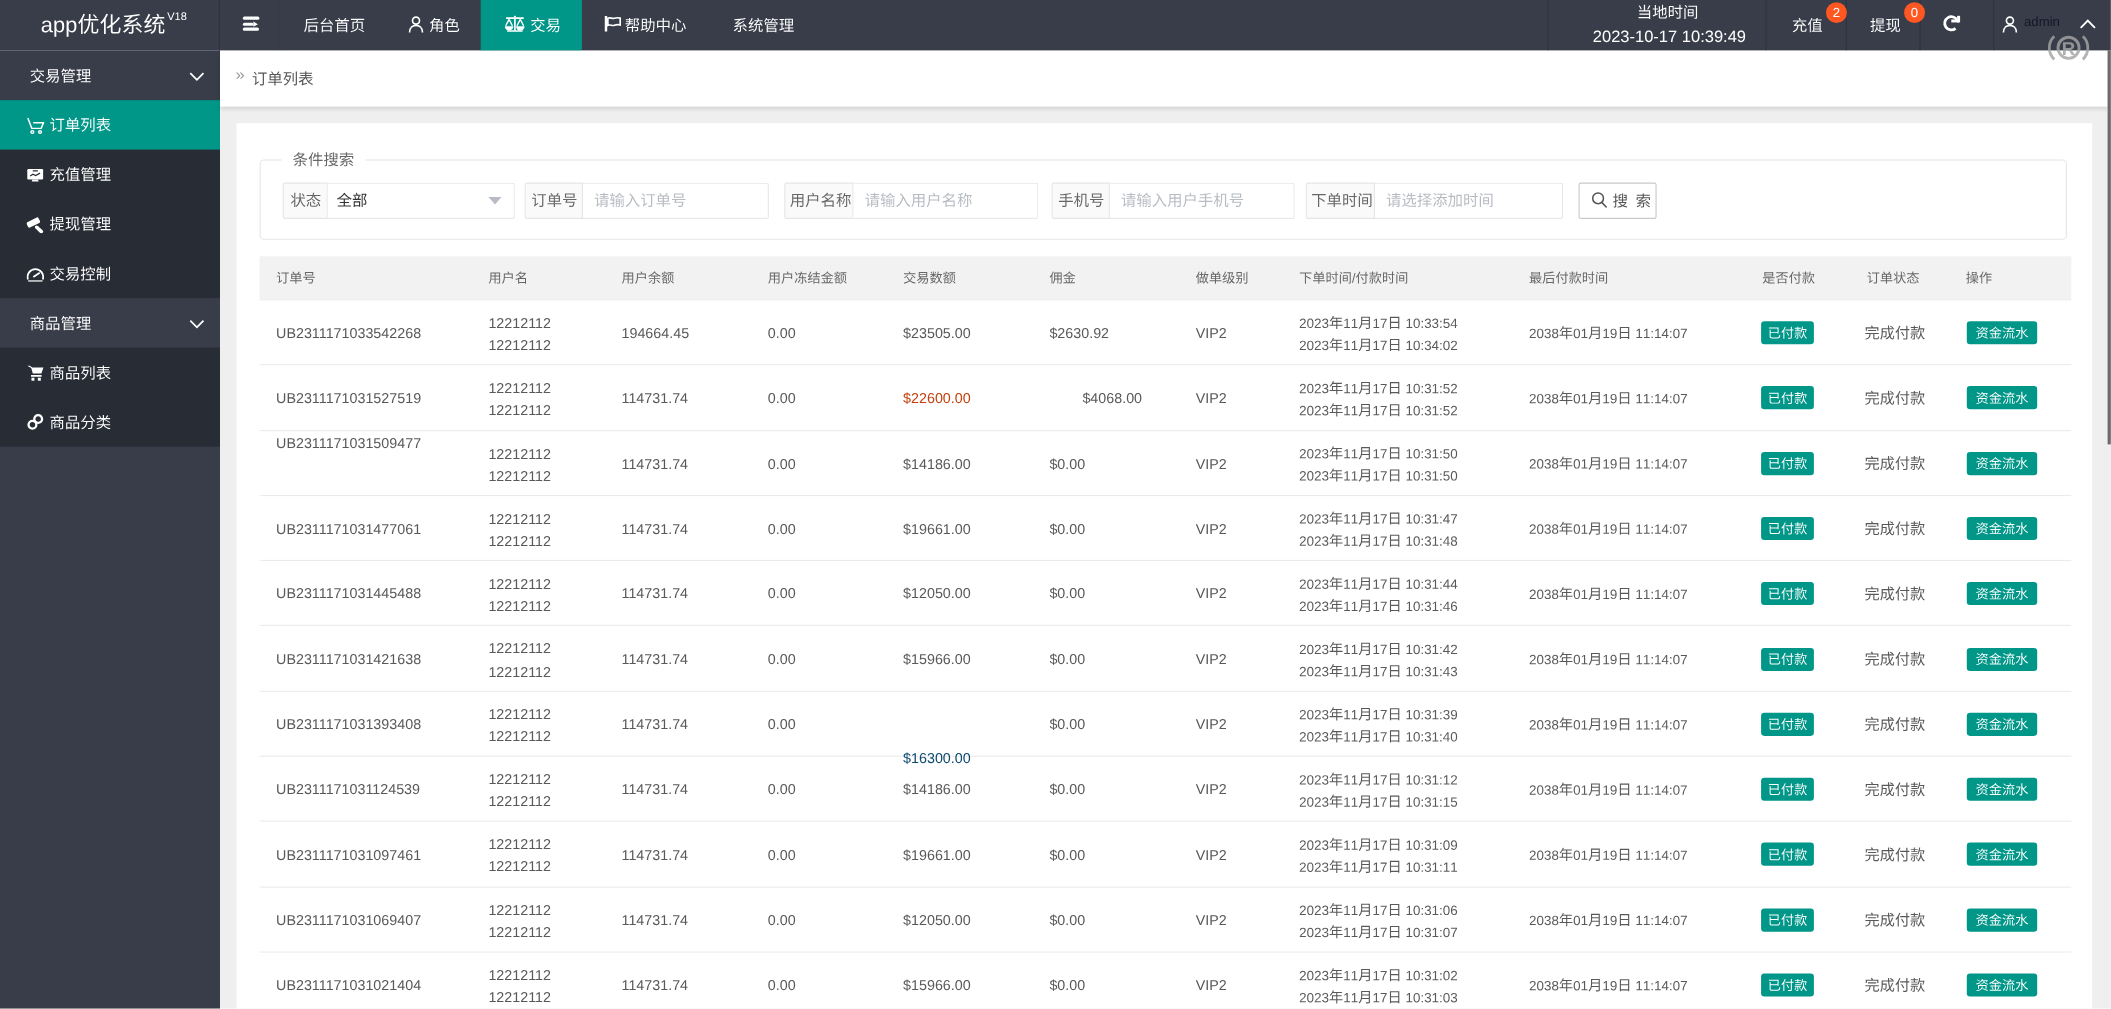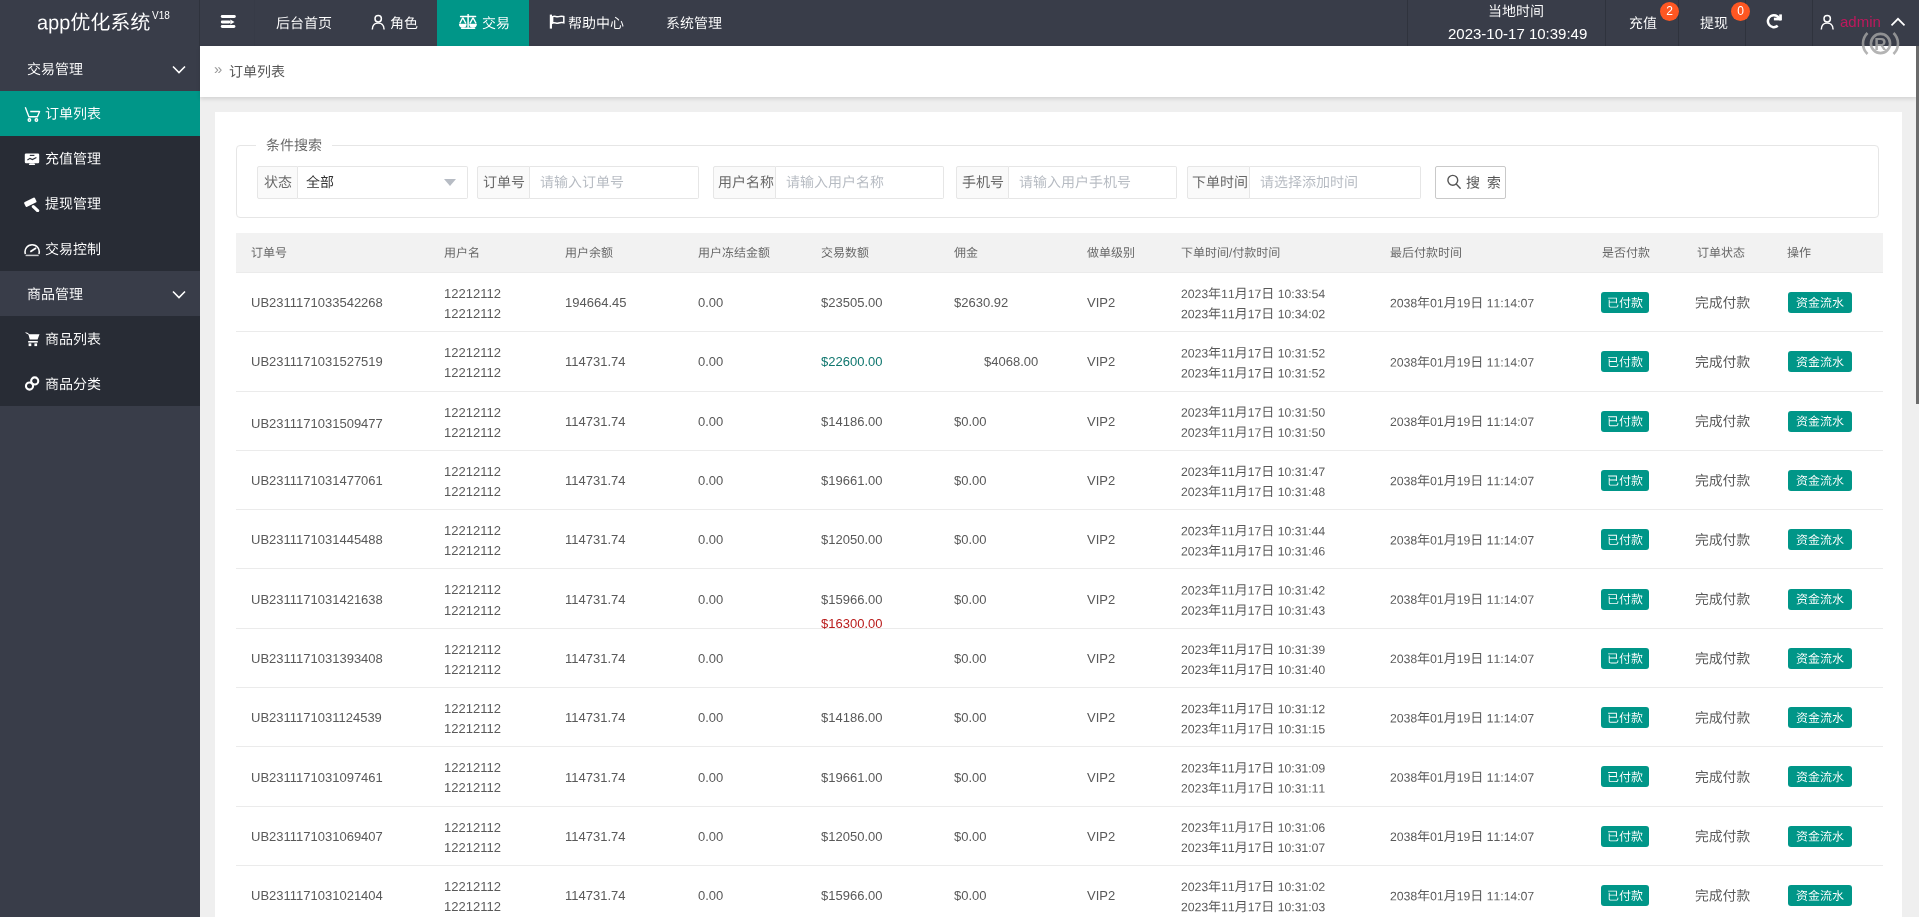--- a/index.html
+++ b/index.html
@@ -60,21 +60,21 @@
 <path d="M13.34 5.66 A 6 6 0 1 0 11.76 12.8" fill="none" stroke="#fff" stroke-width="2.5"></path>
 <rect x="7.9" y="4.7" width="7" height="2.7" fill="#fff"></rect>
 <rect x="13.2" y="1.4" width="2.7" height="6" fill="#fff"></rect>
   </svg>
 <svg class="abs" style="left:1820px;top:13.5px" width="15" height="16" viewBox="0 0 15 16">
 <g fill="none" stroke="#fff" stroke-width="1.5">
 <circle cx="7.2" cy="4.7" r="3.2"></circle>
       <path d="M1.3 15.6 C1.3 10.6 4.7 9 7.2 9 C9.7 9 13.1 10.6 13.1 15.6"></path>
     </g>
   </svg>
-<div class="lat" style="left:1840px;top:13px;font-size:15px;color:#be185d">admin</div>
+<div class="lat" style="left:1840px;top:13px;font-size:12px;color:#0f172a">admin</div>
 <svg class="abs" style="left:1890px;top:17px" width="16" height="10" viewBox="0 0 16 10">
 <path d="M1.5 8.3 L8 1.8 L14.5 8.3" fill="none" stroke="#fff" stroke-width="1.7"></path>
   </svg>
 <div class="abs" style="left:0;top:46px;width:200px;height:871px;background:#393d49"></div>
 <div class="abs" style="left:0;top:91px;width:200px;height:180px;background:#282c35"></div>
 <div class="abs" style="left:0;top:316px;width:200px;height:90px;background:#282c35"></div>
 <div class="abs" style="left:0;top:91px;width:200px;height:45px;background:#009688"></div>
 <svg class="abs" style="left:172px;top:65px" width="14" height="9" viewBox="0 0 14 9">
 <path d="M1 1.5 L7 7.5 L13 1.5" fill="none" stroke="#fff" stroke-width="1.6"></path>
   </svg>
@@ -166,26 +166,26 @@
 <div class="lat" style="left:821px;top:295.1px;font-size:13px;color:#595959">$23505.00</div>
 <div class="lat" style="left:954px;top:295.1px;font-size:13px;color:#595959">$2630.92</div>
 <div class="lat" style="left:1087px;top:295.1px;font-size:13px;color:#595959">VIP2</div>
 <div class="abs" style="left:1601px;top:292px;width:48px;height:21px;border-radius:3px;background:#009688"></div>
 <div class="abs" style="left:1788px;top:292px;width:64px;height:21px;border-radius:3px;background:#009688"></div>
 <div class="lat" style="left:251px;top:354.4px;font-size:13px;color:#595959">UB2311171031527519</div>
 <div class="lat" style="left:444px;top:345.2px;font-size:13px;color:#595959">12212112</div>
 <div class="lat" style="left:444px;top:365.3px;font-size:13px;color:#595959">12212112</div>
 <div class="lat" style="left:565px;top:354.4px;font-size:13px;color:#595959">114731.74</div>
 <div class="lat" style="left:698px;top:354.4px;font-size:13px;color:#595959">0.00</div>
-<div class="lat" style="left:821px;top:354.4px;font-size:13px;color:#0f766e">$22600.00</div>
+<div class="lat" style="left:821px;top:354.4px;font-size:13px;color:#c2410c">$22600.00</div>
 <div class="lat" style="left:984px;top:354.4px;font-size:13px;color:#595959">$4068.00</div>
 <div class="lat" style="left:1087px;top:354.4px;font-size:13px;color:#595959">VIP2</div>
 <div class="abs" style="left:1601px;top:351.3px;width:48px;height:21px;border-radius:3px;background:#009688"></div>
 <div class="abs" style="left:1788px;top:351.3px;width:64px;height:21px;border-radius:3px;background:#009688"></div>
-<div class="lat" style="left:251px;top:416px;font-size:13px;color:#595959">UB2311171031509477</div>
+<div class="lat" style="left:251px;top:395px;font-size:13px;color:#595959">UB2311171031509477</div>
 <div class="lat" style="left:444px;top:404.5px;font-size:13px;color:#595959">12212112</div>
 <div class="lat" style="left:444px;top:424.6px;font-size:13px;color:#595959">12212112</div>
 <div class="lat" style="left:565px;top:413.7px;font-size:13px;color:#595959">114731.74</div>
 <div class="lat" style="left:698px;top:413.7px;font-size:13px;color:#595959">0.00</div>
 <div class="lat" style="left:821px;top:413.7px;font-size:13px;color:#595959">$14186.00</div>
 <div class="lat" style="left:954px;top:413.7px;font-size:13px;color:#595959">$0.00</div>
 <div class="lat" style="left:1087px;top:413.7px;font-size:13px;color:#595959">VIP2</div>
 <div class="abs" style="left:1601px;top:410.6px;width:48px;height:21px;border-radius:3px;background:#009688"></div>
 <div class="abs" style="left:1788px;top:410.6px;width:64px;height:21px;border-radius:3px;background:#009688"></div>
 <div class="lat" style="left:251px;top:473px;font-size:13px;color:#595959">UB2311171031477061</div>
@@ -216,21 +216,21 @@
 <div class="lat" style="left:821px;top:591.6px;font-size:13px;color:#595959">$15966.00</div>
 <div class="lat" style="left:954px;top:591.6px;font-size:13px;color:#595959">$0.00</div>
 <div class="lat" style="left:1087px;top:591.6px;font-size:13px;color:#595959">VIP2</div>
 <div class="abs" style="left:1601px;top:588.5px;width:48px;height:21px;border-radius:3px;background:#009688"></div>
 <div class="abs" style="left:1788px;top:588.5px;width:64px;height:21px;border-radius:3px;background:#009688"></div>
 <div class="lat" style="left:251px;top:650.9px;font-size:13px;color:#595959">UB2311171031393408</div>
 <div class="lat" style="left:444px;top:641.7px;font-size:13px;color:#595959">12212112</div>
 <div class="lat" style="left:444px;top:661.8px;font-size:13px;color:#595959">12212112</div>
 <div class="lat" style="left:565px;top:650.9px;font-size:13px;color:#595959">114731.74</div>
 <div class="lat" style="left:698px;top:650.9px;font-size:13px;color:#595959">0.00</div>
-<div class="lat" style="left:821px;top:616px;font-size:13px;color:#b91c1c">$16300.00</div>
+<div class="lat" style="left:821px;top:682px;font-size:13px;color:#0c4a6e">$16300.00</div>
 <div class="lat" style="left:954px;top:650.9px;font-size:13px;color:#595959">$0.00</div>
 <div class="lat" style="left:1087px;top:650.9px;font-size:13px;color:#595959">VIP2</div>
 <div class="abs" style="left:1601px;top:647.8px;width:48px;height:21px;border-radius:3px;background:#009688"></div>
 <div class="abs" style="left:1788px;top:647.8px;width:64px;height:21px;border-radius:3px;background:#009688"></div>
 <div class="lat" style="left:251px;top:710.2px;font-size:13px;color:#595959">UB2311171031124539</div>
 <div class="lat" style="left:444px;top:701px;font-size:13px;color:#595959">12212112</div>
 <div class="lat" style="left:444px;top:721.1px;font-size:13px;color:#595959">12212112</div>
 <div class="lat" style="left:565px;top:710.2px;font-size:13px;color:#595959">114731.74</div>
 <div class="lat" style="left:698px;top:710.2px;font-size:13px;color:#595959">0.00</div>
 <div class="lat" style="left:821px;top:710.2px;font-size:13px;color:#595959">$14186.00</div>

